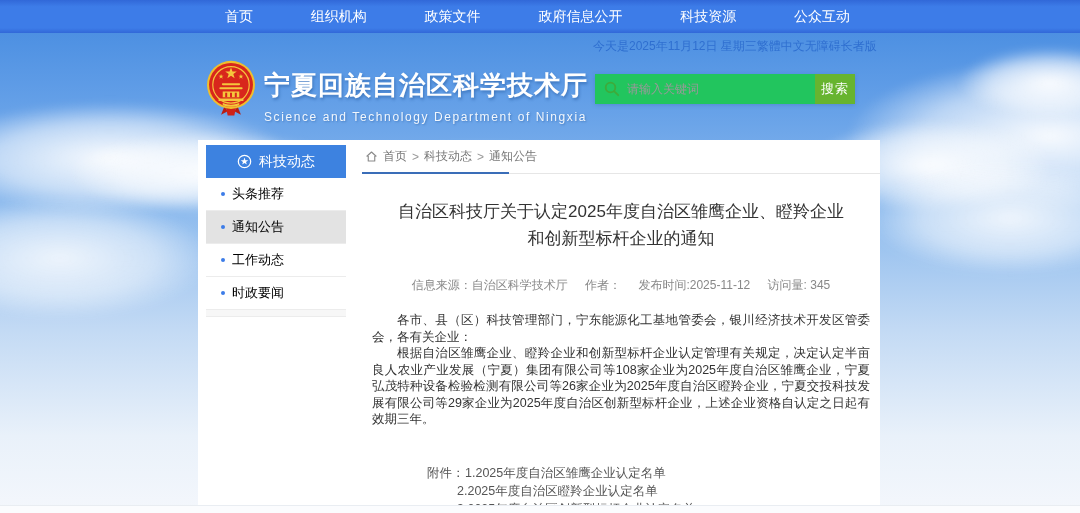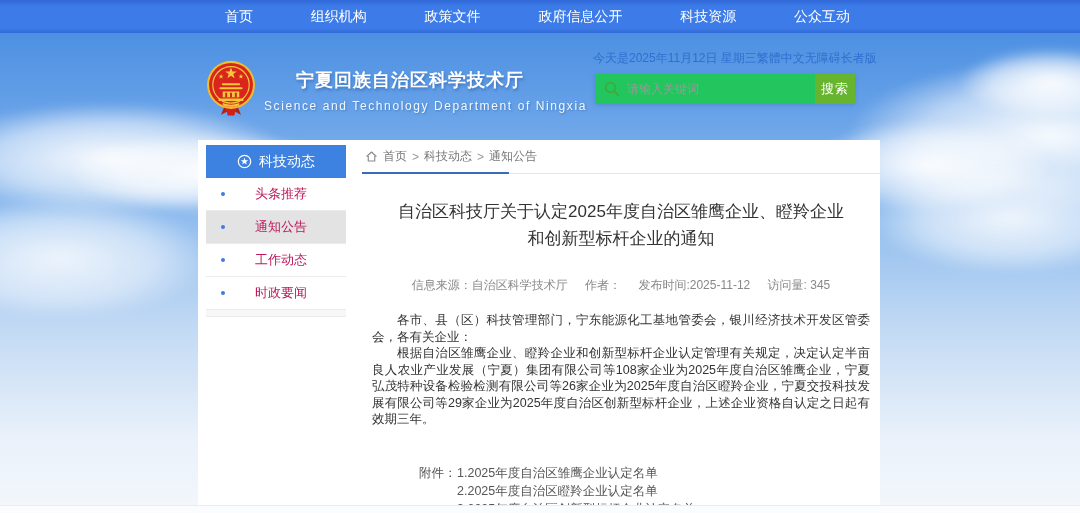--- a/index.html
+++ b/index.html
@@ -30,30 +30,30 @@
   .c4 { left:960px; top:15px;  width:180px; height:70px; }
   .c5 { left:810px; top:88px;  width:240px; height:90px; }
   .c6 { left:870px; top:130px; width:280px; height:110px; opacity:.9; }
   .c7 { left:-90px; top:165px; width:300px; height:120px; opacity:.85; }
   .c8 { left:350px; top:110px; width:260px; height:70px; opacity:.6; }
 
   
   .logo { position:absolute; left:204px; top:60px; width:54px; height:58px; cursor:pointer; z-index:10; }
   .site-title { position:absolute; left:264px; top:68px; z-index:10; cursor:pointer; }
   .site-title .cn {
-    font-size:18px; font-weight:bold; color:#fff; letter-spacing:1px;
-    text-shadow:1px 2px 3px rgba(20,70,140,.45); white-space:nowrap;margin-left:32px;
+    font-size:26px; font-weight:bold; color:#fff; letter-spacing:1px;
+    text-shadow:1px 2px 3px rgba(20,70,140,.45); white-space:nowrap;
   }
   .site-title .en {
     margin-top:7px; font-size:12px; color:#f2f7fd; letter-spacing:1.6px;
     text-shadow:1px 1px 2px rgba(20,70,140,.4); white-space:nowrap;
   }
 
   .date-row {
-    position:absolute; left:593px; top:50px; width:282px; height:16px;
+    position:absolute; left:593px; top:38px; width:282px; height:16px;
     display:flex; justify-content:space-between; align-items:center;
     font-size:12px; color:#2f6fd0; z-index:10; white-space:nowrap;
   }
   .date-row .quick-links { display:flex; }
   .date-row .quick-links span { cursor:pointer; }
 
   .search-bar {
     position:absolute; left:595px; top:74px; width:260px; height:30px;
     display:flex; z-index:10; box-shadow:0 1px 4px rgba(30,80,150,.25);
   }
@@ -74,23 +74,22 @@
   .panel { position:absolute; left:198px; top:140px; width:682px; height:366px; background:#fff; z-index:5; }
 
   
   .sidebar { position:absolute; left:8px; top:5px; width:140px; }
   .sidebar-head {
     height:33px; background:#3d82e0; color:#fff; font-size:14px;
     display:flex; align-items:center; justify-content:center; gap:7px; cursor:pointer;
   }
   .sidebar-item {
     height:33px; display:flex; align-items:center; padding-left:15px;
-    font-size:13px; color:#be185d; border-bottom:1px solid #ececec; cursor:pointer;
+    font-size:13px; color:#000000; border-bottom:1px solid #ececec; cursor:pointer;
     background:#fff;
-    gap:23px;
   }
   .sidebar-item .dot { width:4px; height:4px; border-radius:50%; background:#3d7ce8; margin-right:7px; flex:0 0 auto; }
   .sidebar-item.active { background:#e3e3e3; }
   .sidebar-foot { height:7px; background:#f7f7f7; border-bottom:1px solid #ececec; }
 
   
   .main { position:absolute; left:164px; top:0; width:518px; }
   .breadcrumb {
     position:relative; height:34px; display:flex; align-items:center; gap:5px;
     font-size:12px; color:#777; border-bottom:1px solid #e6e6e6; padding-left:3px;
@@ -103,21 +102,21 @@
 
   .meta-row { margin-top:25px; text-align:center; font-size:12px; color:#888; white-space:nowrap; }
   .meta-row span { margin:0 7px; }
 
   .body-text { margin:18px auto 0; width:498px; font-size:12.5px; color:#333; line-height:16.5px; text-align:justify; }
   .body-text p { text-indent:2em; }
   .body-text p + p { }
 
   .attachments { margin-top:36px; padding-left:57px; font-size:12.5px; color:#555; }
   .att-row { display:flex; line-height:18px; }
-  .att-label { width:38px; flex:0 0 auto; }
+  .att-label { width:38px; flex:0 0 auto;margin-left:8px; }
   .att-indent { width:38px; flex:0 0 auto; }
   .att-link { cursor:pointer; color:#555; }
 
   
   .footer-strip { position:absolute; left:0; top:505px; width:1080px; height:8px; background:#fbfcfe; border-top:1px solid #e9edf2; z-index:20; }
 </style>
 </head>
 <body>
 
 <div class="screen">

